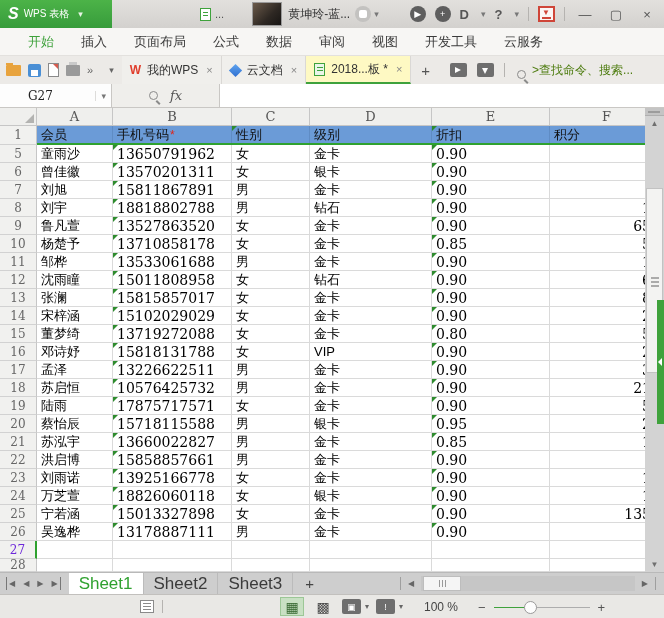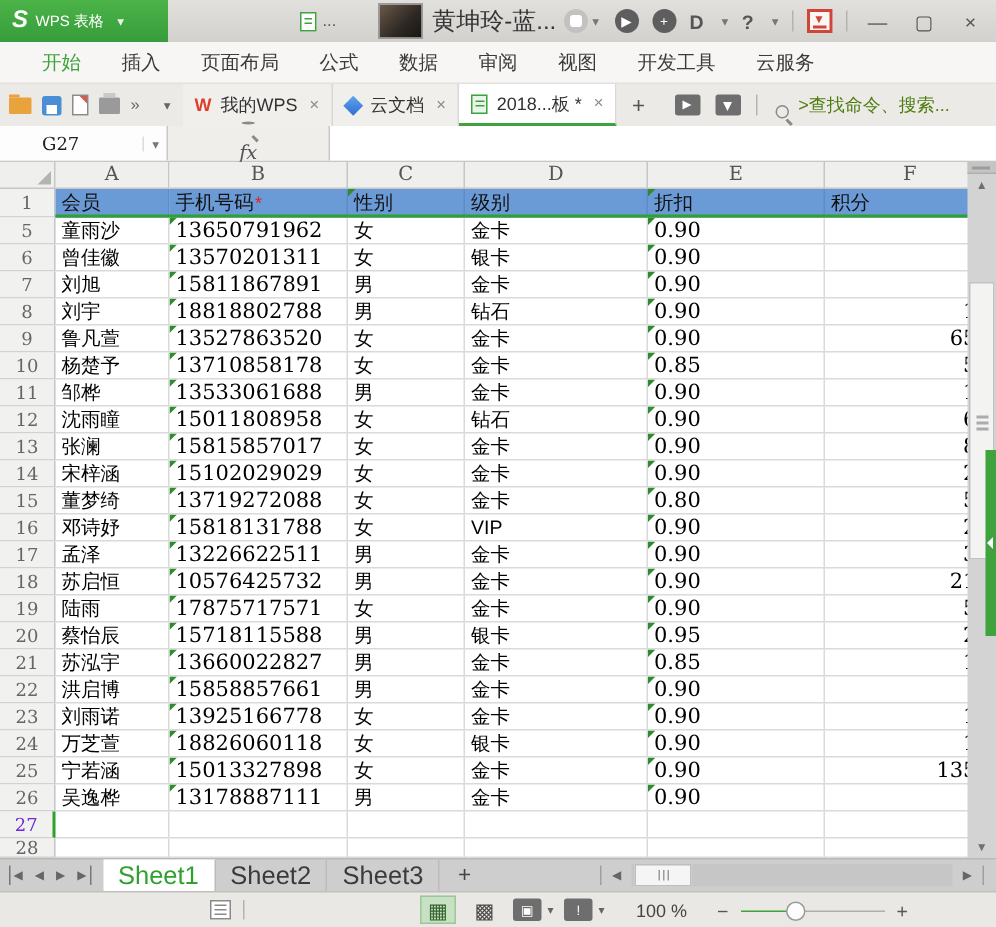--- a/index.html
+++ b/index.html
@@ -11,21 +11,21 @@
     background:linear-gradient(#E2E0DD,#D3D1CE); display:flex; align-items:center; }
   .logo-block { width:112px; height:28px; background:linear-gradient(#4CB348,#379C3B);
     display:flex; align-items:center; padding-left:8px; gap:5px; }
   .logo-s { color:#fff; font-weight:bold; font-size:16px; font-style:italic; }
   .logo-text { color:#fff; font-weight:normal; font-size:10px; }
   .logo-caret { color:#E8F5E6; font-size:9px; margin-left:4px; }
   .doc-mini { width:11px; height:13px; border:1px solid #3FA23C; background:#fff; margin-left:88px; position:relative; }
   .doc-mini::after{ content:""; position:absolute; left:2px; top:3px; width:5px; height:1px; background:#3FA23C; box-shadow:0 3px 0 #3FA23C; }
   .doc-badge { color:#555; margin-left:4px; font-size:11px; }
   .avatar { width:30px; height:24px; margin-left:28px; background:linear-gradient(135deg,#6b5a4a,#2e2823 60%,#171513); border:1px solid #9a9a9a; }
-  .user-name { margin-left:6px; font-size:16px; color:#333; white-space:nowrap;text-align:right; }
+  .user-name { margin-left:6px; font-size:12px; color:#333; white-space:nowrap;text-align:right; }
   .member-badge { width:16px; height:16px; border-radius:50%; background:#C3C2C0; margin-left:5px; position:relative; }
   .member-badge::after { content:""; position:absolute; left:4px; top:4px; width:8px; height:8px; background:#fff; border-radius:2px; }
   .tb-caret { color:#777; font-size:9px; margin-left:3px; }
   .tb-icons { position:absolute; right:6px; top:0; height:28px; display:flex; align-items:center; gap:9px; }
   .circ { width:16px; height:16px; border-radius:50%; background:#5E5E5E; color:#fff; font-size:9px;
     display:flex; align-items:center; justify-content:center; }
   .docer { color:#555; font-weight:bold; font-size:13px; }
   .help-q { color:#555; font-weight:bold; font-size:13px; }
   .vdiv { width:1px; height:14px; background:#B5B3B0; }
   .dl-box { width:17px; height:16px; border:2px solid #CF4538; background:#FBF5F4; position:relative; }
@@ -48,41 +48,41 @@
   .i-save { width:13px; height:13px; background:#4A8FD5; border-radius:2px; position:relative; }
   .i-save::after { content:""; position:absolute; left:3px; bottom:1px; width:7px; height:6px; background:#fff; }
   .i-paste { width:11px; height:14px; background:#fff; border:1px solid #8a8a8a; position:relative; }
   .i-paste::after { content:""; position:absolute; right:0; top:0; border-top:5px solid #D65C4F; border-left:5px solid transparent; }
   .i-print { width:14px; height:11px; background:#9A9A9A; border-radius:1px; position:relative; }
   .i-print::after { content:""; position:absolute; left:3px; top:-3px; width:8px; height:3px; background:#C9C9C9; }
   .more-gly { color:#666; font-size:11px; }
   .qa-caret { color:#666; font-size:9px; margin:0 8px 0 10px; }
   .doc-tab { height:28px; display:flex; align-items:center; gap:6px; padding:0 8px; background:#F0EFEC;
     border-right:1px solid #DAD8D5; font-size:12px; color:#333; }
-  .doc-tab.active { background:#ffffff; border-bottom:2px solid #3FA23C; }
+  .doc-tab.active { background:#fef9c3; border-bottom:2px solid #3FA23C; }
   .tab-close { color:#888; font-size:11px; margin-left:2px; }
   .wlogo { color:#E03E2D; font-weight:bold; font-size:12px; }
   .cube { width:11px; height:11px; background:linear-gradient(135deg,#5FA4EF,#2F6FD0); transform:rotate(45deg) scale(.85); }
   .sheet-ic { width:11px; height:13px; border:1px solid #3FA23C; background:#EAF5E9; position:relative; }
   .sheet-ic::after { content:""; position:absolute; left:2px; top:3px; width:6px; height:1px; background:#3FA23C; box-shadow:0 3px 0 #3FA23C; }
   .newtab { font-size:15px; color:#555; padding:0 10px; }
   .tool-ic { width:17px; height:14px; background:#6E6E6E; border-radius:2px; margin-left:10px; position:relative; }
   .tool-ic::after { content:""; position:absolute; left:5px; top:4px; border-left:6px solid #fff; border-top:3px solid transparent; border-bottom:3px solid transparent; }
   .tool-ic.share::after { border-left-color:transparent; border-top:6px solid #fff; border-left:3px solid transparent; border-right:3px solid transparent; left:5px; top:5px; }
   .searchbox { display:flex; align-items:flex-end; gap:6px; margin-left:12px; color:#4d7c0f; }
   .mag { width:9px; height:9px; border:1.5px solid #8a8a8a; border-radius:50%; position:relative; }
   .mag::after { content:""; position:absolute; left:7px; top:8px; width:5px; height:1.5px; background:#8a8a8a; transform:rotate(45deg); transform-origin:0 0; }
 
   
   .formulabar { position:absolute; left:0; top:84px; width:664px; height:24px; background:#F3F2F0;
     display:flex; align-items:stretch; border-bottom:1px solid #C9C7C4; }
   .namebox { width:112px; background:#FDFDFD; border-right:1px solid #C9C7C4; display:flex; align-items:center; }
   .namebox-val { flex:1; padding-left:28px; font-size:12px; color:#222; font-family:"DejaVu Serif", serif; }
   .namebox-caret { color:#777; font-size:9px; padding:0 5px; border-left:1px solid #DDDCDA; }
-  .fxzone { width:108px; display:flex; align-items:center; justify-content:center; gap:12px; background:#EFEEEB; border-right:1px solid #C9C7C4;flex-direction:column; }
+  .fxzone { width:108px; display:flex; align-items:center; justify-content:center; gap:12px; background:#EFEEEB; border-right:1px solid #C9C7C4; }
   .fx-label { font-style:italic; font-family:"DejaVu Serif", serif; color:#555; font-size:13px; }
   .fml-input { flex:1; background:#fff; }
 
   
   .grid { position:absolute; left:0; top:108px; width:664px; height:464px; background:#fff; overflow:hidden; }
   .grid-row { display:flex; height:18px; }
   .colhdr-row { height:18px; }
   .row-1 { height:19px; }
   .row-partial { height:13px; overflow:hidden; }
   .gut { width:37px; background:#F1F1EF; border-right:1px solid #C6C6C6; border-bottom:1px solid #D2D2D2;

